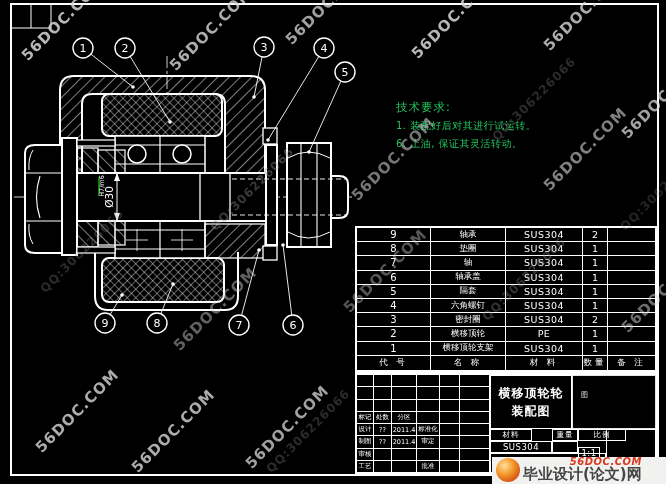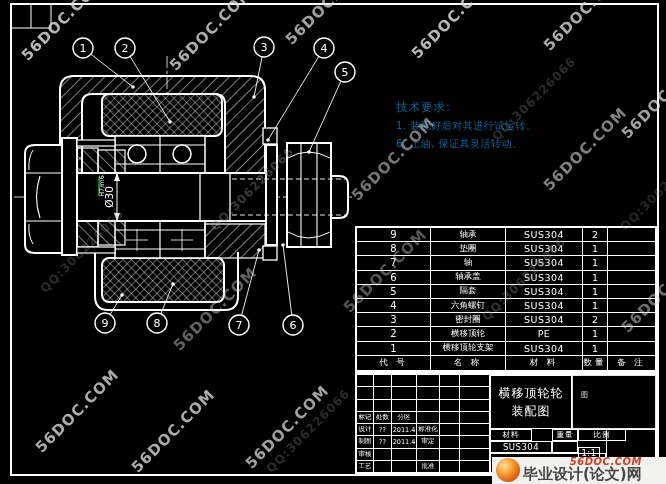--- a/index.html
+++ b/index.html
@@ -1,20 +1,20 @@
 <!DOCTYPE html>
 <html><head>
 <meta charset="utf-8">
 <style>
   html,body{margin:0;padding:0;background:#000;}
   #stage{position:relative;width:666px;height:484px;background:#000;overflow:hidden;
          font-family:"DejaVu Sans","Liberation Sans",sans-serif;color:#fff;}
   #drawing{position:absolute;left:0;top:0;z-index:5;}
   
-  #tech{position:absolute;left:396px;top:100px;width:150px;z-index:10;color:#0369a1;}
+  #tech{position:absolute;left:396px;top:100px;width:150px;z-index:10;color:#22c55e;}
   #tech .t-title{font-size:11.5px;letter-spacing:1px;}
   #tech .t-line{font-size:10px;margin-top:4px;letter-spacing:.5px;}
   
   #parts-table{position:absolute;left:355px;top:226px;width:303px;height:147px;z-index:10;
     border:2px solid #fff;box-sizing:border-box;display:grid;
     grid-template-columns:74px 75px 77px 25px auto;
     grid-template-rows:repeat(9,14.2px) 15px;background:#000;}
   .pcell{border-right:1px solid #fff;border-bottom:1px solid #fff;box-sizing:border-box;
     display:flex;align-items:center;justify-content:center;overflow:hidden;white-space:nowrap;}
   .pcell.c0{font-size:10px;} .pcell.c1{font-size:8.5px;} .pcell.c2{font-size:9.5px;letter-spacing:.5px;}
@@ -22,21 +22,21 @@
   .pcell.hdr{font-size:8.5px;letter-spacing:3px;}
   
   #title-block{position:absolute;left:355px;top:373px;width:303px;height:102px;z-index:10;
     border:2px solid #fff;box-sizing:border-box;background:#000;}
   #tb-left{position:absolute;left:0;top:0;width:133px;height:98px;display:grid;
     grid-template-columns:17px 18px 25px 23px 20px auto;grid-template-rows:repeat(8,12.25px);}
   .tcell{border-right:1px solid #fff;border-bottom:1px solid #fff;box-sizing:border-box;
     font-size:6.5px;display:flex;align-items:center;justify-content:center;overflow:hidden;white-space:nowrap;}
   .abs{position:absolute;border:1px solid #fff;box-sizing:border-box;overflow:hidden;}
   #tb-title{left:133px;top:0;width:82px;height:54px;display:flex;flex-direction:column;
-    align-items:center;justify-content:center;font-size:12px;font-weight:normal;line-height:1.5;letter-spacing:1px;}
+    align-items:center;justify-content:center;font-size:12px;font-weight:bold;line-height:1.5;letter-spacing:1px;}
   #tb-right{left:215px;top:0;width:84px;height:54px;font-size:7px;padding:14px 0 0 8px;opacity:.9;}
   .tb-h{font-size:7.5px;display:flex;align-items:center;justify-content:center;letter-spacing:1px;}
   .tb-v{font-size:8.5px;display:flex;align-items:center;justify-content:center;letter-spacing:.5px;}
   
   #wm-layer{position:absolute;left:0;top:0;width:666px;height:484px;z-index:20;pointer-events:none;}
   .wm{position:absolute;transform:rotate(-45deg);font-weight:bold;white-space:nowrap;letter-spacing:1px;}
   
   #logo-band{position:absolute;left:492px;top:457px;width:174px;height:27px;background:#f1f1ef;z-index:30;}
   #logo-ball{position:absolute;left:4px;top:1px;width:24px;height:24px;border-radius:50%;
     background:radial-gradient(circle at 35% 32%,#ffe09a,#f5982a 40%,#cf4d14 80%,#8e2a08);}

